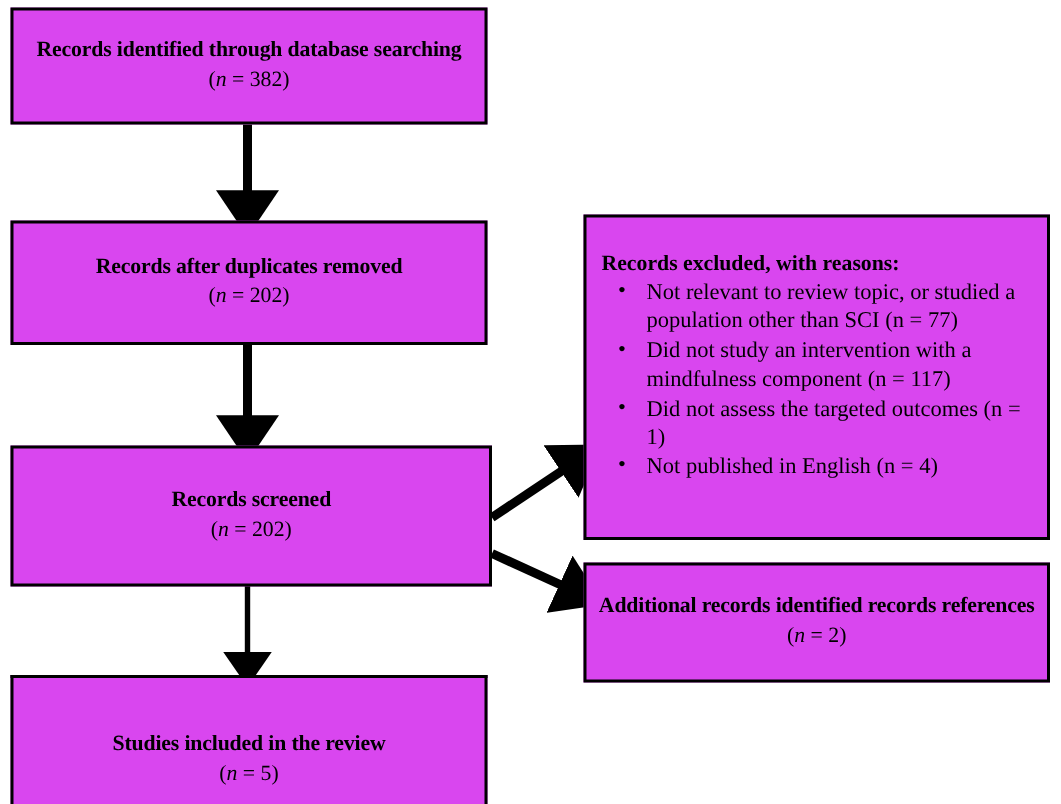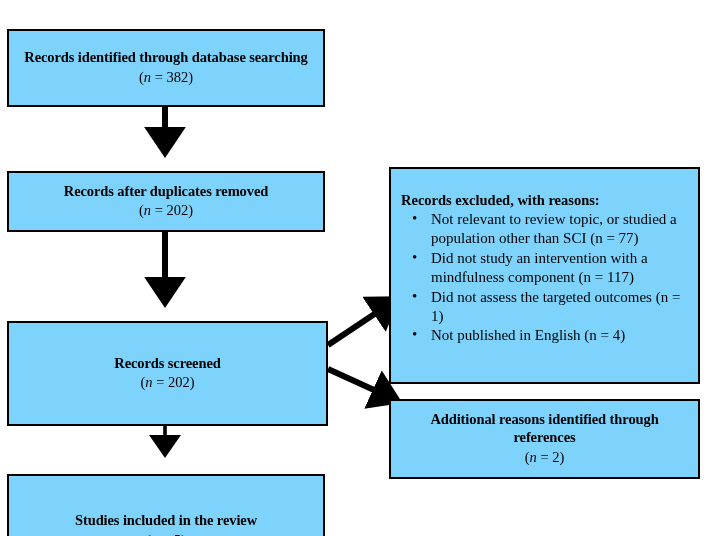--- a/index.html
+++ b/index.html
@@ -14,47 +14,46 @@
     height: 536px;
     background: #ffffff;
     overflow: hidden;
     font-family: "Liberation Serif", "DejaVu Serif", serif;
     color: #000000;
   }
   .node {
     position: absolute;
     box-sizing: border-box;
     border: 2.5px solid #000000;
-    background: #7dd3fc;
+    background: #d946ef;
     display: flex;
     flex-direction: column;
     justify-content: center;
     align-items: center;
     text-align: center;
     padding: 4px 8px;
-    margin-top: 24px;
   }
   .node .line {
     font-weight: bold;
     font-size: 14.5px;
     line-height: 1.22;
     letter-spacing: -0.1px;
   }
   .node .count {
     font-weight: normal;
     font-size: 14.5px;
     line-height: 1.3;
     margin-top: 1px;
   }
   .count .ital { font-style: italic; }
 
   
   #box-identified { left: 7px;  top: 5px;   width: 318px; height: 78px; }
-  #box-duplicates { left: 7px;  top: 147px; width: 318px; height: 61px; }
-  #box-screened   { left: 7px;  top: 297px; width: 321px; height: 105px; }
+  #box-duplicates { left: 7px;  top: 147px; width: 318px; height: 83px; }
+  #box-screened   { left: 7px;  top: 297px; width: 321px; height: 94px; }
   #box-included   { left: 7px;  top: 450px; width: 318px; height: 86px;
                     border-bottom: none; justify-content: flex-start; padding-top: 36px; }
 
   
   #box-excluded {
     left: 389px; top: 143px; width: 311px; height: 217px;
     display: block; text-align: left; padding: 20px 10px 8px 10px;
   }
   #box-additional { left: 389px; top: 375px; width: 311px; height: 80px; }
 
@@ -148,17 +147,17 @@
     <div class="excl-title">Records excluded, with reasons:</div>
     <ul>
       <li>Not relevant to review topic, or studied a population other than SCI (<span class="ital">n</span> = 77)</li>
       <li>Did not study an intervention with a mindfulness component (<span class="ital">n</span> = 117)</li>
       <li>Did not assess the targeted outcomes (<span class="ital">n</span> = 1)</li>
       <li>Not published in English (<span class="ital">n</span> = 4)</li>
     </ul>
   </div>
 
   <div class="node" id="box-additional">
-    <div class="line">Additional reasons identified through references</div>
+    <div class="line">Additional records identified records references</div>
     <div class="count">(<span class="ital">n</span> = <span>2</span>)</div>
   </div>
 
 </div>
 
 </body></html>

